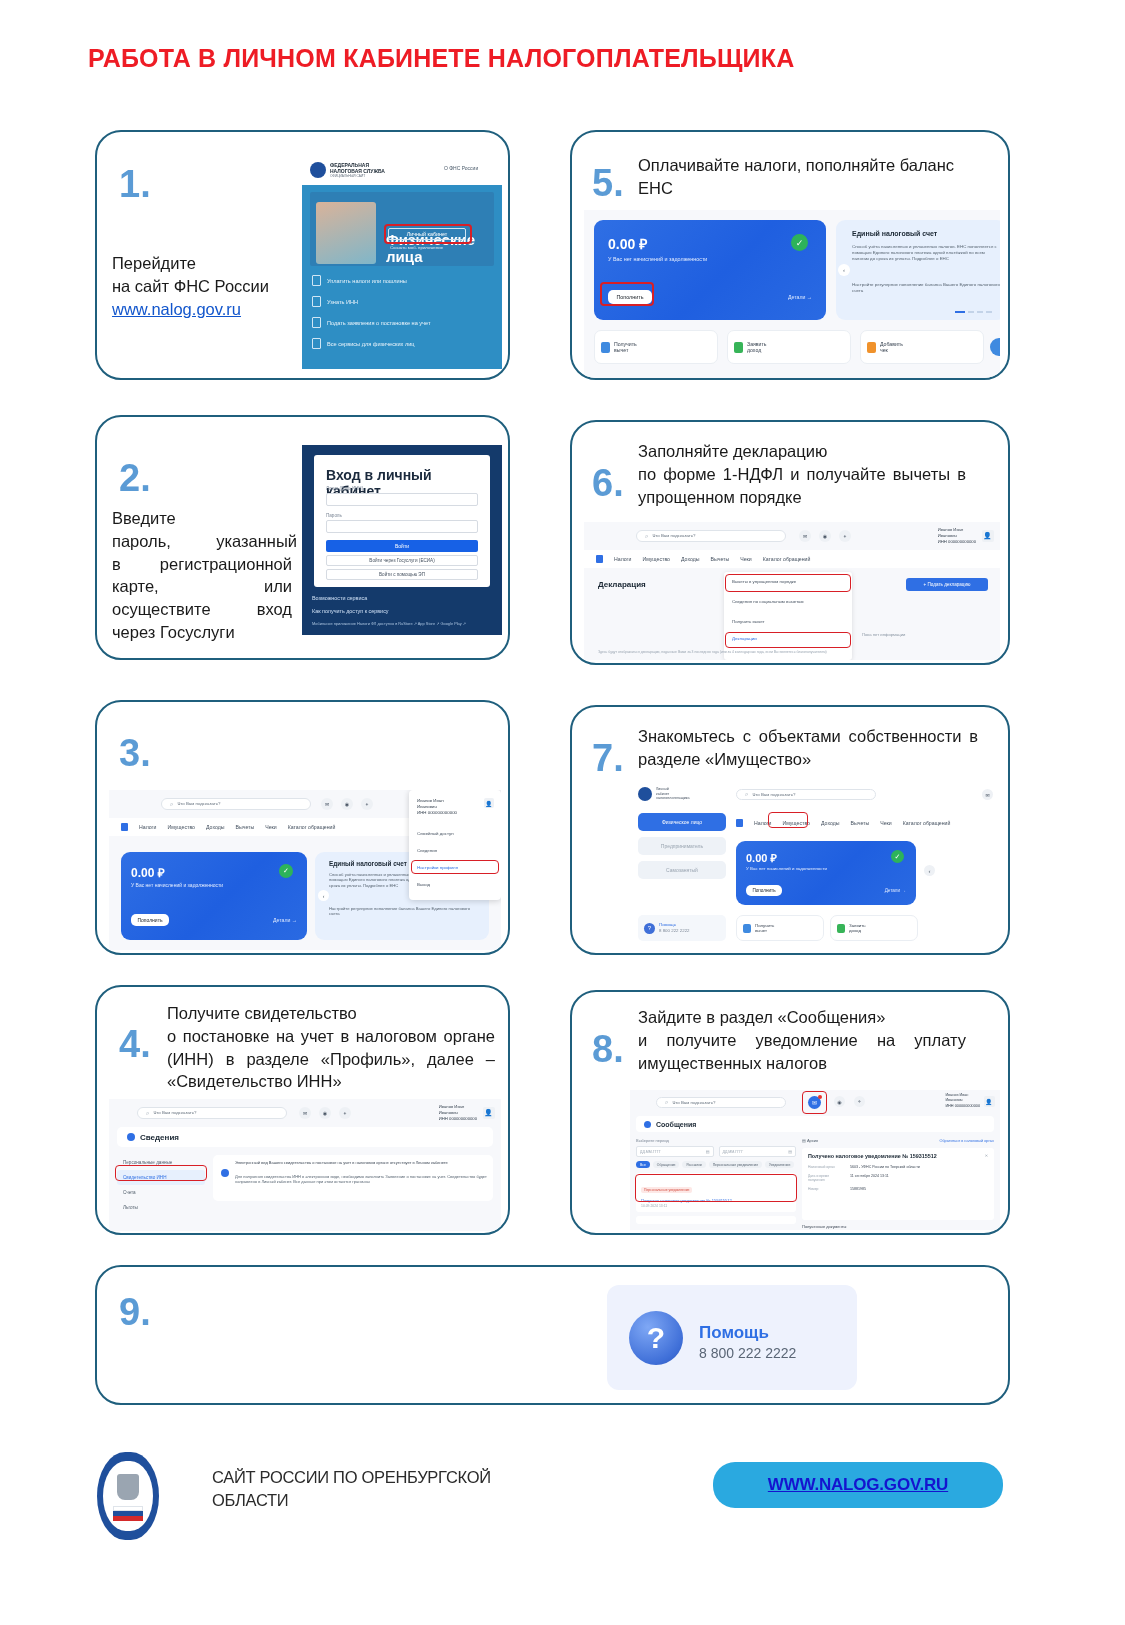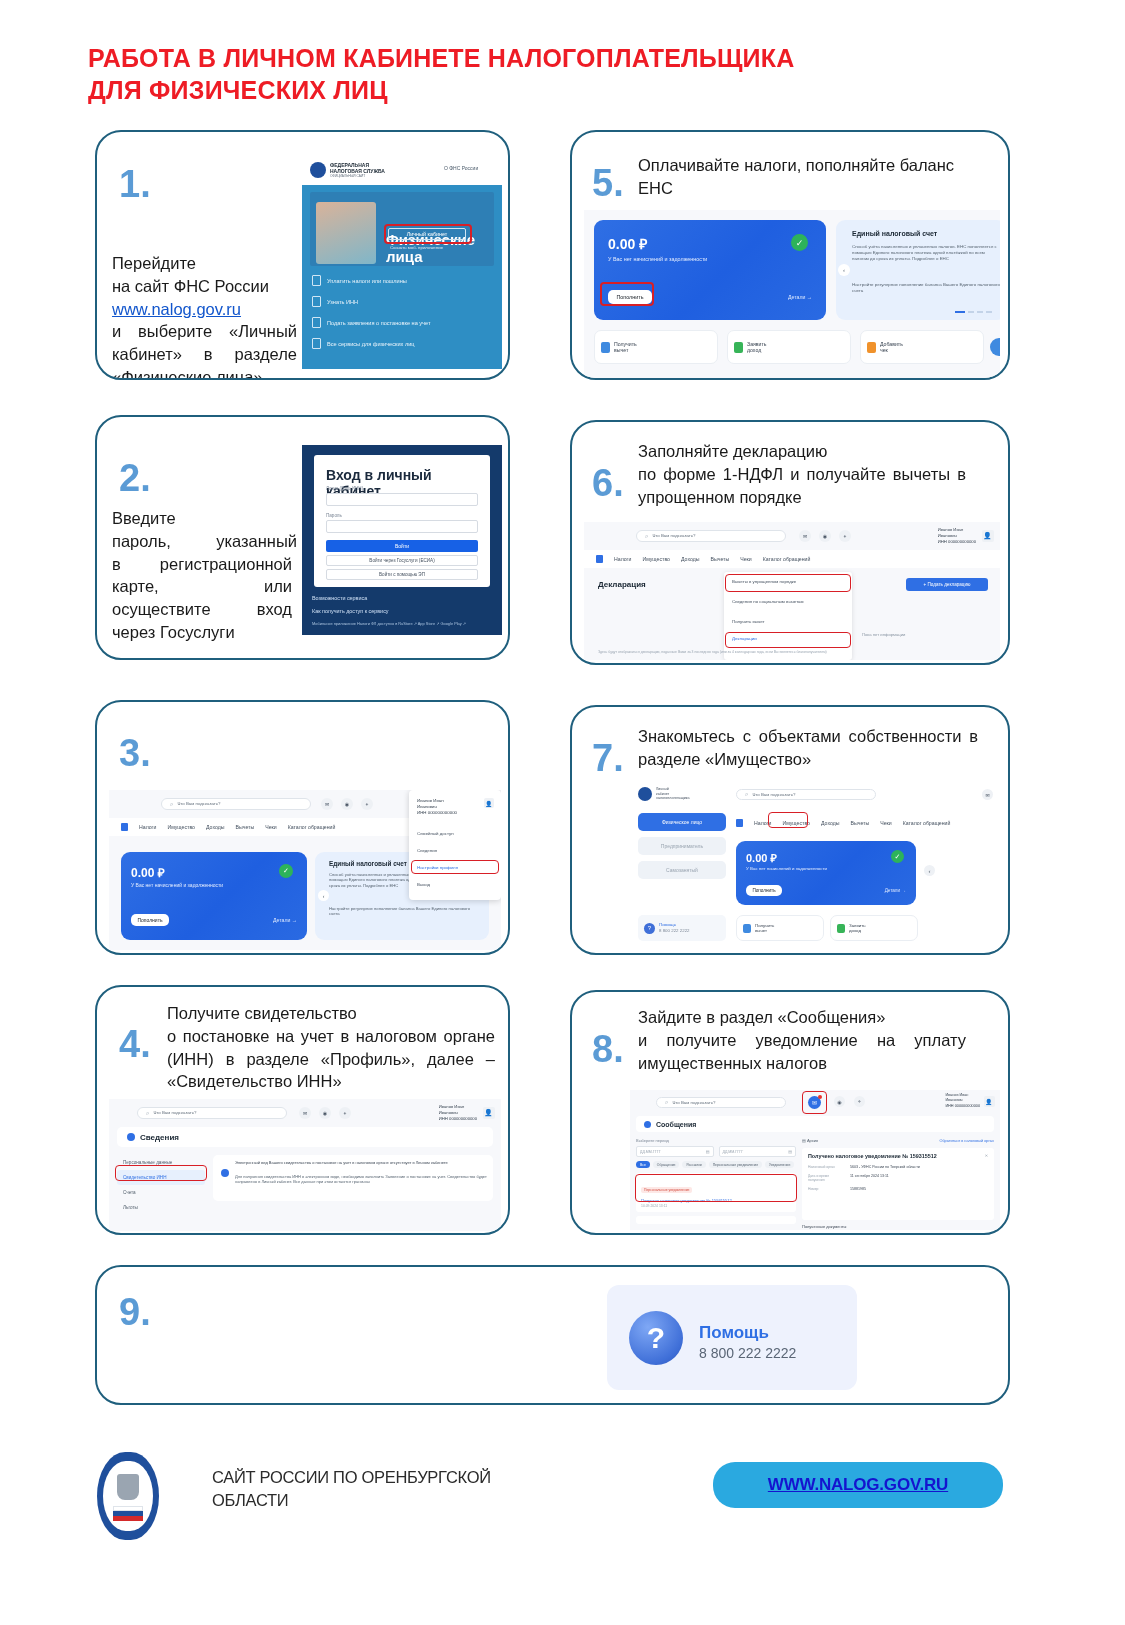--- a/index.html
+++ b/index.html
@@ -130,29 +130,27 @@
     background: radial-gradient(circle at 35% 30%, #7fa8f5 0%, #3f6fd8 70%, #2a54b8 100%);
     color: #fff; display: flex; align-items: center; justify-content: center;
     font-size: 30px; font-weight: bold;
   }
 </style>
 </head>
 <body>
 
 <div class="page-title">
   <span>РАБОТА В ЛИЧНОМ КАБИНЕТЕ НАЛОГОПЛАТЕЛЬЩИКА</span>
-  <span class="l2">ДЛЯ ФИЗИЧЕСКИХ ЛИЦ</span>
 </div>
 
 <div class="card" style="left:95px;top:130px;width:415px;height:250px;">
   <div class="step-num" style="left:22px;top:33px;">1.</div>
   <div class="step-text nojust" style="left:15px;top:120px;width:190px;">
     Перейдите<br>на сайт ФНС России<br>
     <span class="link-blue">www.nalog.gov.ru</span><br>
-    <span style="display:inline-block;text-align:justify;width:185px;">и выберите «Личный кабинет» в разделе «Физические лица»</span>
   </div>
 
   <div class="shot" style="left:205px;top:22px;width:200px;height:215px;background:#fff;">
     <div style="position:absolute;left:8px;top:8px;width:16px;height:16px;border-radius:50%;background:#1f4f9c;"></div>
     <div class="tiny3" style="position:absolute;left:28px;top:8px;font-size:5px;">ФЕДЕРАЛЬНАЯ</div>
     <div class="tiny3" style="position:absolute;left:28px;top:14px;font-size:5px;">НАЛОГОВАЯ СЛУЖБА</div>
     <div class="tiny" style="position:absolute;left:28px;top:20px;font-size:3.2px;">ОФИЦИАЛЬНЫЙ САЙТ</div>
     <div class="tiny" style="position:absolute;left:142px;top:11px;font-size:5px;color:#4b5b6b;">О ФНС России</div>
 
     <div style="position:absolute;left:0;top:31px;width:200px;height:184px;background:#2e8ec4;">

